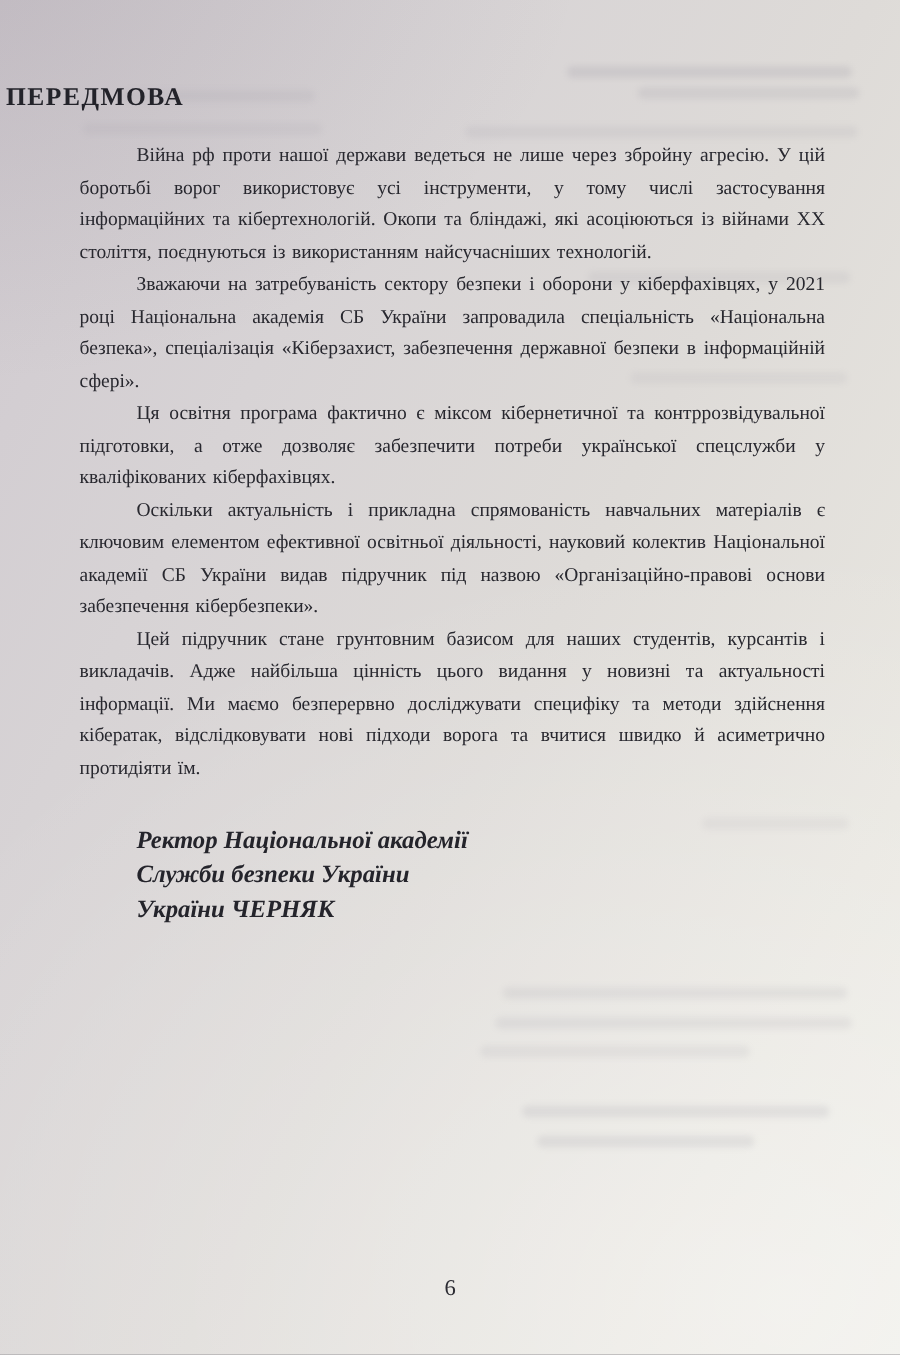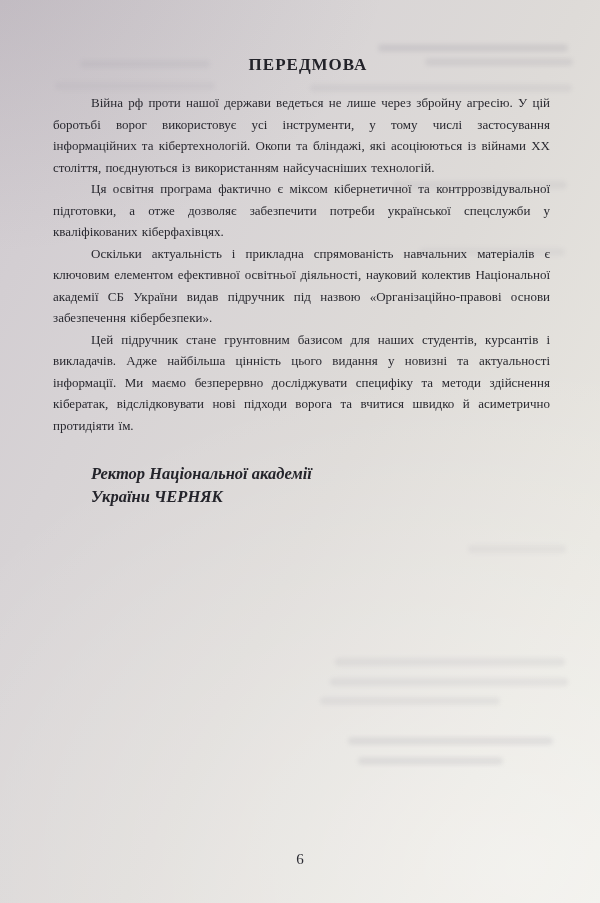--- a/index.html
+++ b/index.html
@@ -13,22 +13,21 @@
     width: 600px; height: 903px;
     overflow: hidden;
     
     background:
       radial-gradient(1100px 820px at 88% 96%, rgba(255,255,255,0.40), rgba(255,255,255,0) 62%),
       radial-gradient(700px 500px at -5% -5%, rgba(120,112,122,0.18), rgba(120,112,122,0) 60%),
       linear-gradient(117deg, #cfc9cf 0%, #d7d3d5 28%, #dedbd8 55%, #e8e6e0 82%, #edece6 100%);
   }
   .doc-title {
     position: absolute;
-    top: 55px; left: 16px; right: 0;
-    text-align: center;
+    top: 55px; left: 4px; right: 0;
     font-size: 17px;
     font-weight: bold;
     letter-spacing: 1px;
     color: #23232a;
   }
   .text-block {
     position: absolute;
     top: 92px; left: 53px; right: 50px;
     color: #28282f;
   }
@@ -82,25 +81,27 @@
   <div class="ghost" style="top:658px;left:335px;width:230px;opacity:.12;"></div>
   <div class="ghost" style="top:678px;left:330px;width:238px;opacity:.12;"></div>
   <div class="ghost" style="top:697px;left:320px;width:180px;opacity:.11;"></div>
   <div class="ghost" style="top:737px;left:348px;width:205px;opacity:.15;"></div>
   <div class="ghost" style="top:757px;left:358px;width:145px;opacity:.15;"></div>
 
   <div class="doc-title">ПЕРЕДМОВА</div>
 
   <div class="text-block">
     <p>Війна рф проти нашої держави ведеться не лише через збройну агресію. У цій боротьбі ворог використовує усі інструменти, у тому числі застосування інформаційних та кібертехнологій. Окопи та бліндажі, які асоціюються із війнами ХХ століття, поєднуються із використанням найсучасніших технологій.</p>
+    <p>Зважаючи на затребуваність сектору безпеки і оборони у кіберфахівцях, у 2021 році Національна академія СБ України запровадила спеціальність «Національна безпека», спеціалізація «Кіберзахист, забезпечення державної безпеки в інформаційній сфері».</p>
     <p>Ця освітня програма фактично є міксом кібернетичної та контррозвідувальної підготовки, а отже дозволяє забезпечити потреби української спецслужби у кваліфікованих кіберфахівцях.</p>
     <p>Оскільки актуальність і прикладна спрямованість навчальних матеріалів є ключовим елементом ефективної освітньої діяльності, науковий колектив Національної академії СБ України видав підручник під назвою «Організаційно-правові основи забезпечення кібербезпеки».</p>
     <p>Цей підручник стане грунтовним базисом для наших студентів, курсантів і викладачів. Адже найбільша цінність цього видання у новизні та актуальності інформації. Ми маємо безперервно досліджувати специфіку та методи здійснення кібератак, відслідковувати нові підходи ворога та вчитися швидко й асиметрично протидіяти їм.</p>
 
     <div class="signature-block">
       <div>Ректор Національної академії</div>
+      <div>Служби безпеки України</div>
       <div>України ЧЕРНЯК</div>
     </div>
   </div>
 
   <div class="page-number">6</div>
 
 </div>
 
 </body></html>

